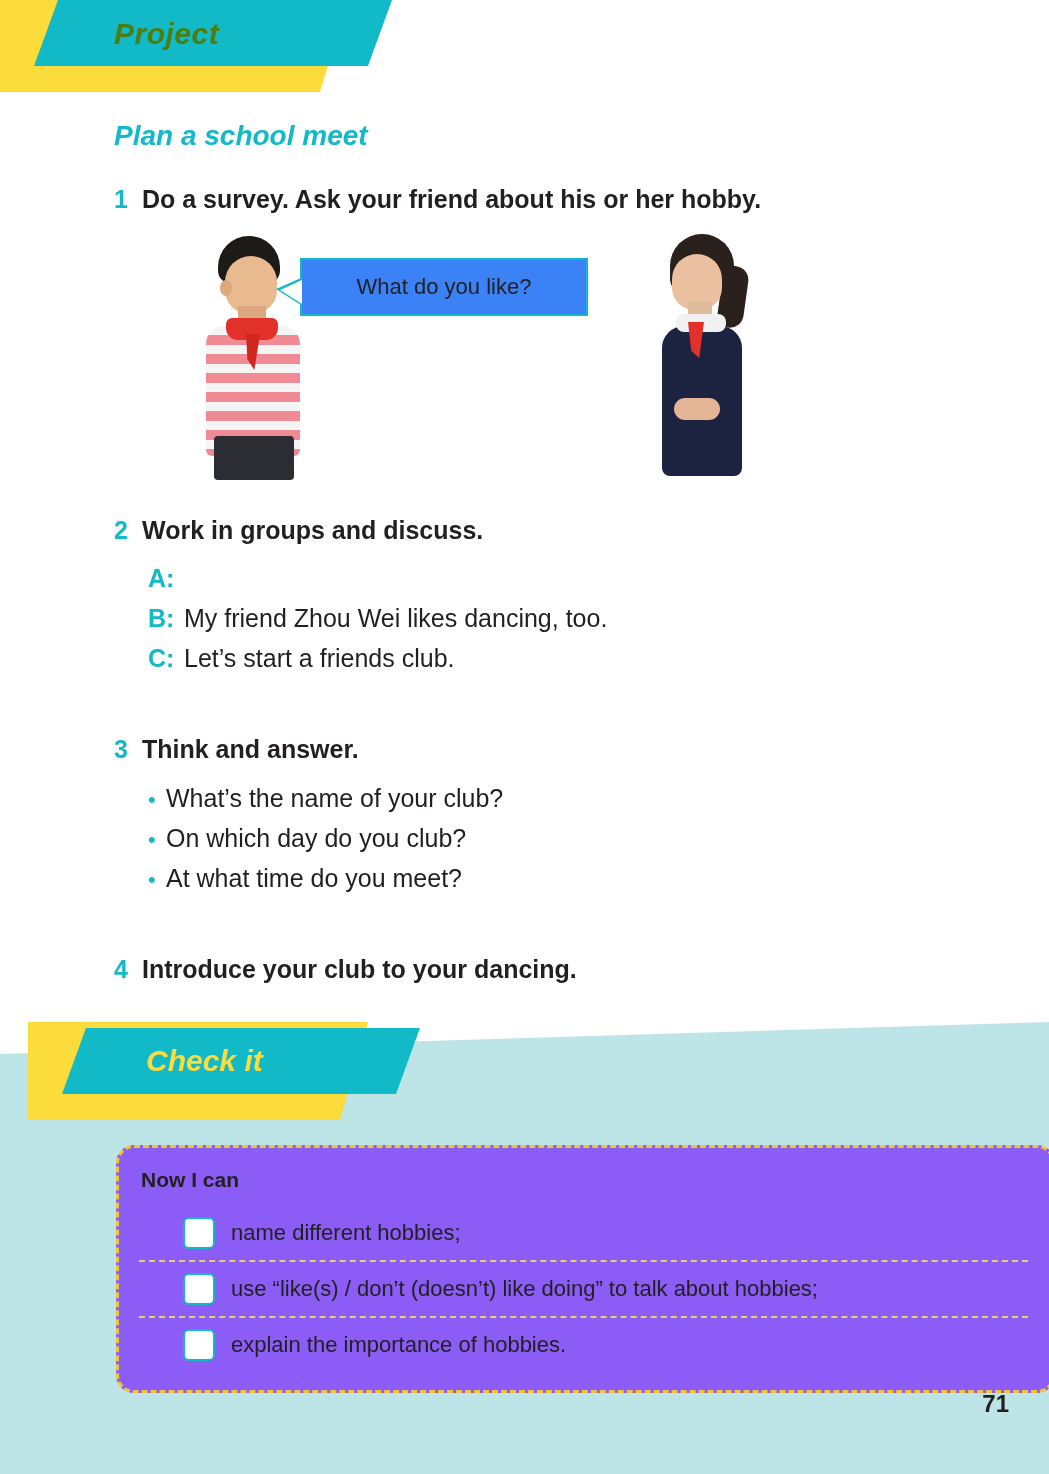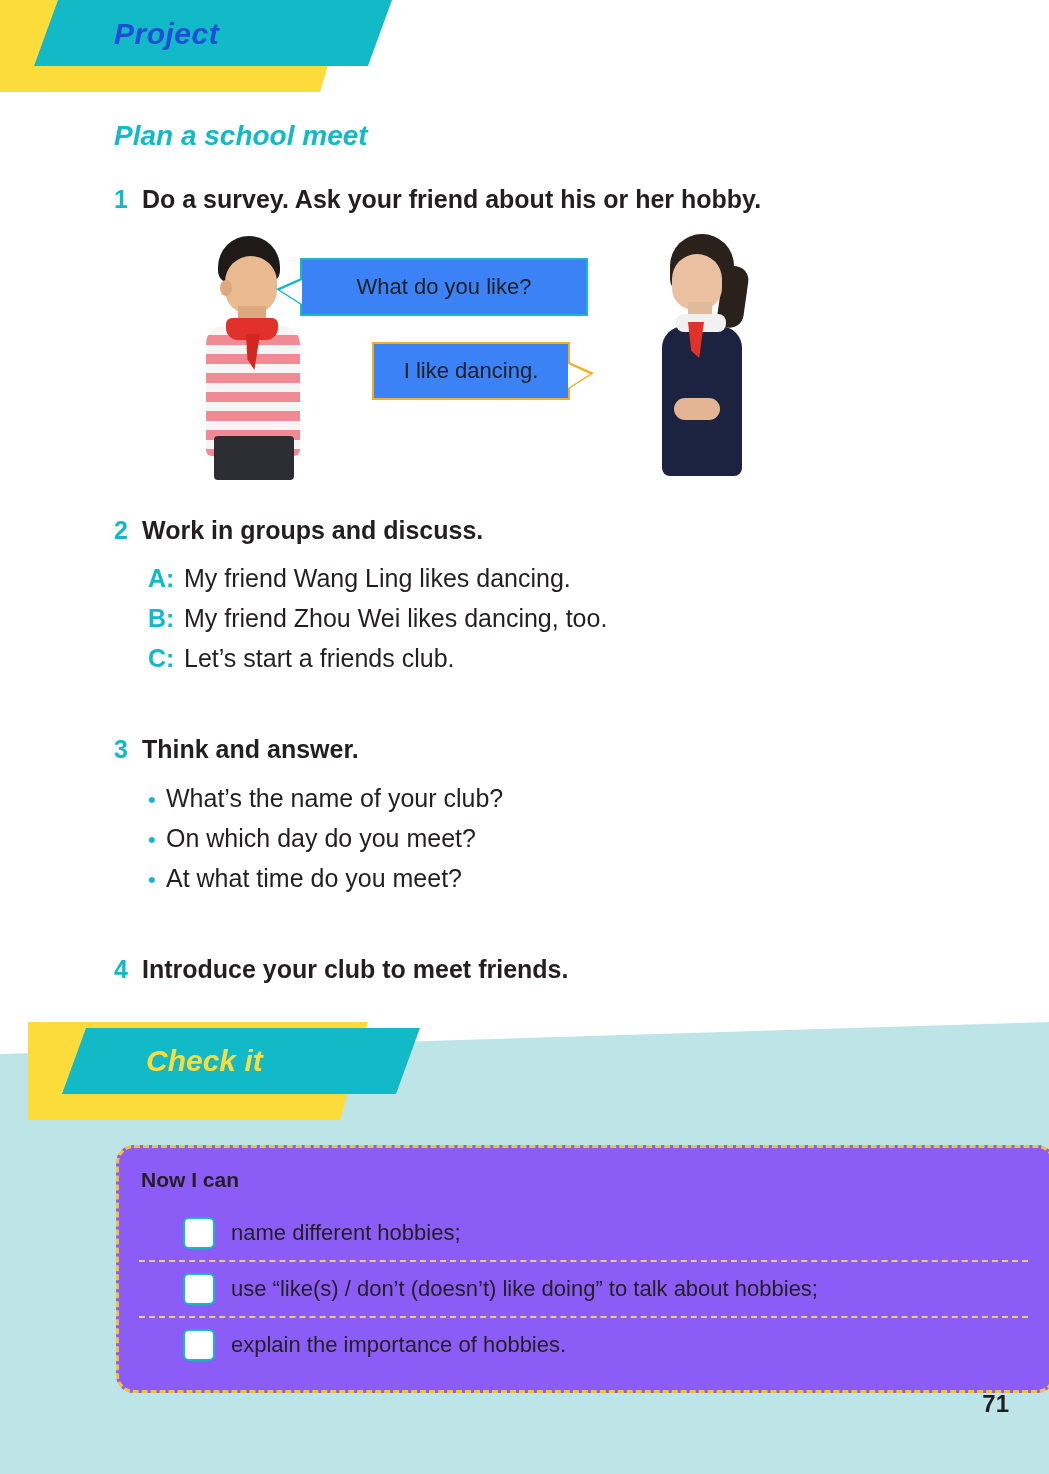--- a/index.html
+++ b/index.html
@@ -38,21 +38,21 @@
     top: 0;
     width: 392px;
     height: 66px;
     background: #12b9c6;
     clip-path: polygon(58px 0, 392px 0, 368px 66px, 34px 66px);
   }
   .banner .banner-label {
     position: absolute;
     left: 114px;
     top: 17px;
-    color: #1d4ed8;
+    color: #4d7c0f;
     font-size: 30px;
     font-weight: bold;
     font-style: italic;
     letter-spacing: .5px;
   }
 
   
   .plan-title {
     position: absolute;
     left: 114px;
@@ -425,32 +425,30 @@
     <div class="hair-back"></div>
     <div class="face"></div>
     <div class="neck"></div>
     <div class="dress"></div>
     <div class="collar"></div>
     <div class="scarf"></div>
     <div class="arm"></div>
   </div>
 
   <div class="bubble teal">What do you like?</div>
-  <div class="bubble yellow">I like dancing.</div>
 </div>
 
 <div class="task" id="task2">
   <span class="num">2</span>
   <span class="txt">Work in groups and discuss.</span>
 </div>
 
 <div class="dialogue">
   <div class="line">
     <span class="who">A:</span>
-    <span>My friend Wang Ling likes dancing.</span>
   </div>
   <div class="line">
     <span class="who">B:</span>
     <span>My friend Zhou Wei likes dancing, too.</span>
   </div>
   <div class="line">
     <span class="who">C:</span>
     <span>Let’s start a friends club.</span>
   </div>
 </div>
@@ -460,31 +458,31 @@
   <span class="txt">Think and answer.</span>
 </div>
 
 <div class="bullets">
   <div class="b">
     <span class="dot">•</span>
     <span>What’s the name of your club?</span>
   </div>
   <div class="b">
     <span class="dot">•</span>
-    <span>On which day do you meet?</span>
+    <span>On which day do you club?</span>
   </div>
   <div class="b">
     <span class="dot">•</span>
     <span>At what time do you meet?</span>
   </div>
 </div>
 
 <div class="task" id="task4">
   <span class="num">4</span>
-  <span class="txt">Introduce your club to meet friends.</span>
+  <span class="txt">Introduce your club to your dancing.</span>
 </div>
 
 <div class="checkit-bg"></div>
 
 <div class="checkit-banner">
   <div class="yellow"></div>
   <div class="teal"></div>
   <div class="banner-label">Check it</div>
 </div>
 

